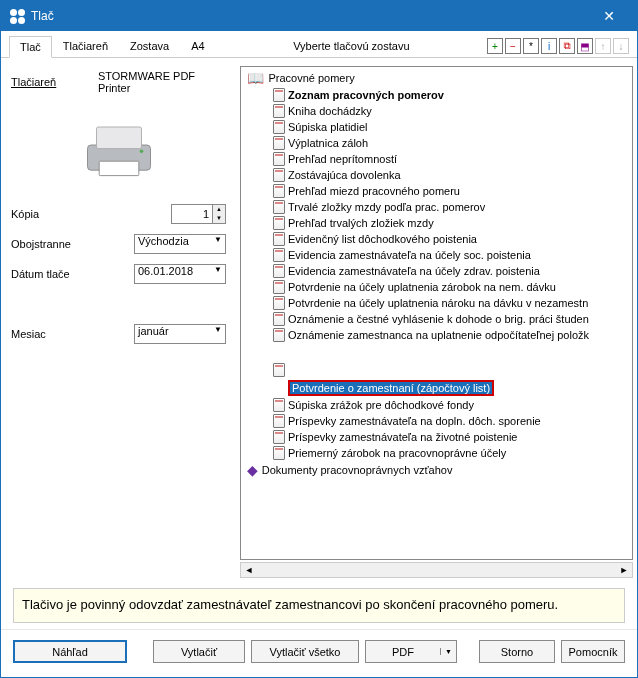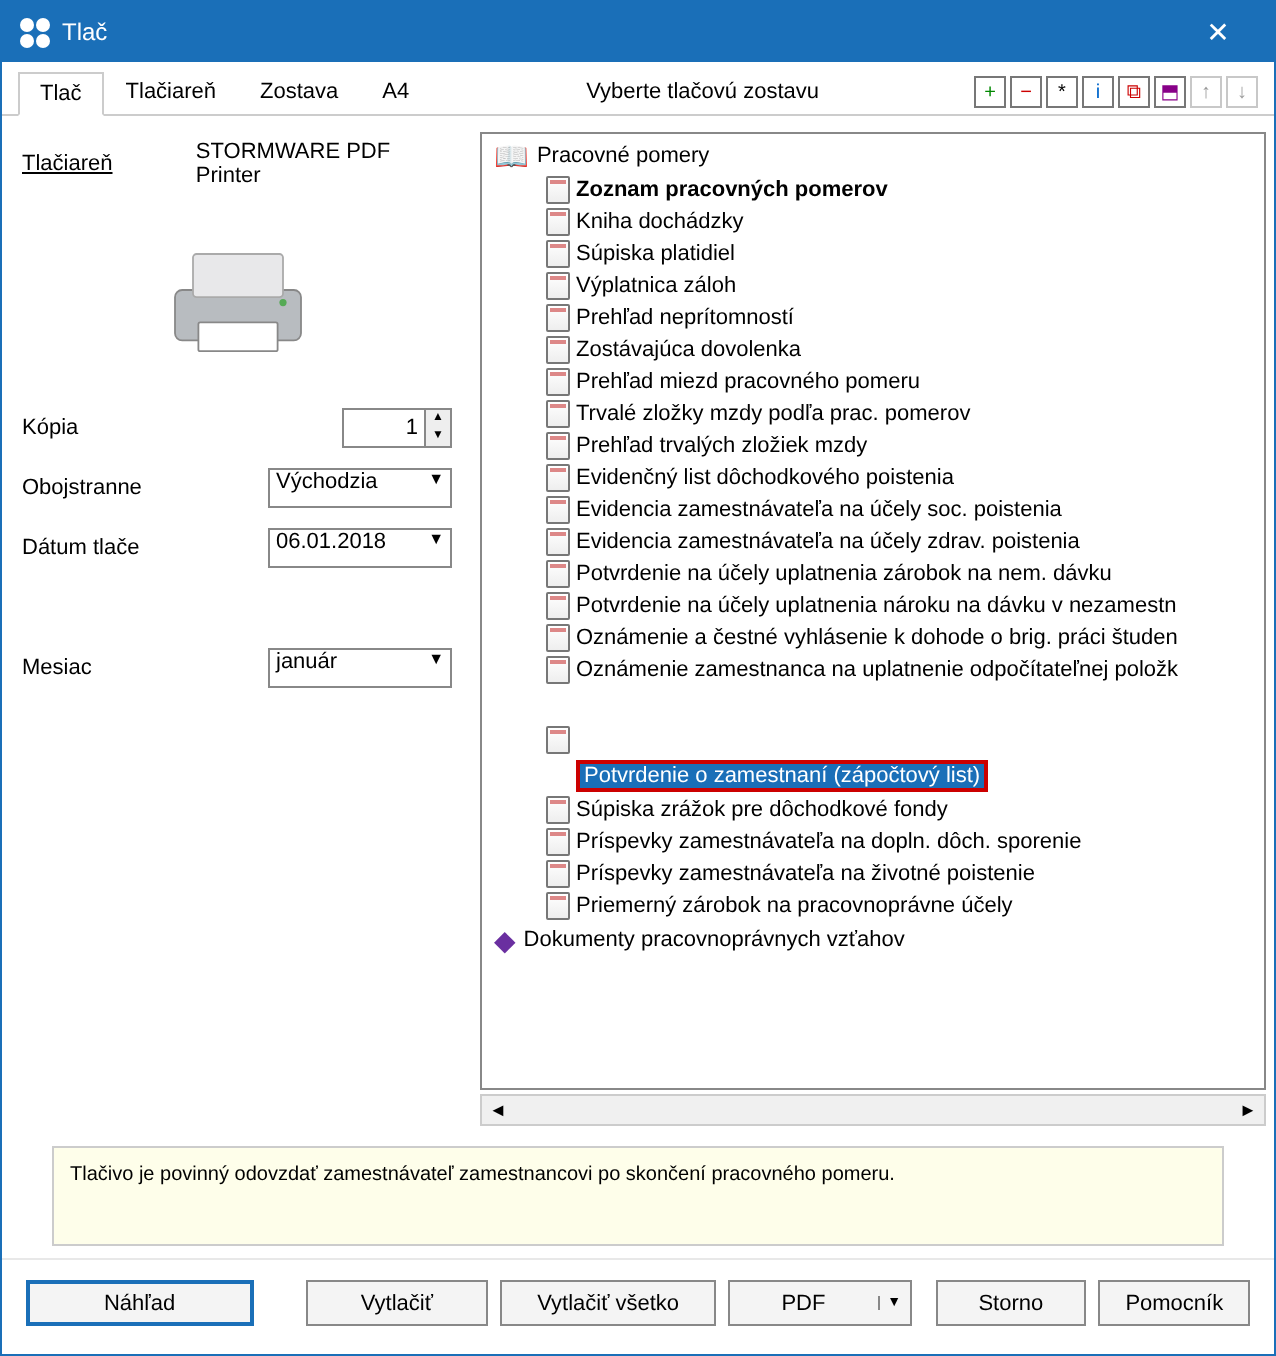--- a/index.html
+++ b/index.html
@@ -41,28 +41,28 @@
 .node.child { padding-left: 30px; }
 .node.child .ic { border:1px solid #777; border-radius:1px; width:12px; height:14px; background:linear-gradient(#fff,#eee); position:relative; }
 .node.child .ic::after { content:""; position:absolute; top:1px; left:1px; right:1px; height:2px; background:#d88; }
 .node.bold span.txt { font-weight:bold; }
 .node.selected span.txt { background:#1a6fb8; color:#fff; border:2px solid #c00; padding:0 2px;margin-top:36px; }
 .booticon { color:#6a2fa0; font-size:14px; margin-right:4px; }
 .hscroll { height:16px; border:1px solid #ccc; margin-top:2px; display:flex; align-items:center; background:#f0f0f0; }
 .hscroll .ar { width:16px; text-align:center; font-size:9px; cursor:pointer; }
 .hscroll .track { flex:1; }
 
-.desc { margin:6px 25px; padding:8px; background:#fefeea; border:1px solid #ccc; font-size:10px; height:50px; }
+.desc { margin:6px 12px; padding:8px; background:#fefeea; border:1px solid #ccc; font-size:13px; height:35px; }
 
 .footer { display:flex; gap:6px; padding:10px 12px 14px 12px; border-top:1px solid #e8e8e8; }
 .btn { height:23px; border:1px solid #888; background:#f4f4f4; font-size:11px; cursor:pointer; display:flex; align-items:center; justify-content:center; }
 .btn.primary { border:2px solid #1a6fb8; width:114px; }
 .btn.std { width:92px;margin-left:20px; }
 .btn.storno { width:76px; }
-.btn.last { width:76px; }
+.btn.last { width:64px; }
 .btn.split { width:92px; display:flex; }
 .btn.split .bl { flex:1; display:flex; align-items:center; justify-content:center; }
 .btn.split .dd { width:16px; border-left:1px solid #888; display:flex; align-items:center; justify-content:center; font-size:7px; }
 .vtall { width:108px; }
 </style>
 </head>
 <body>
 
 <div class="window">
   <div class="titlebar">

